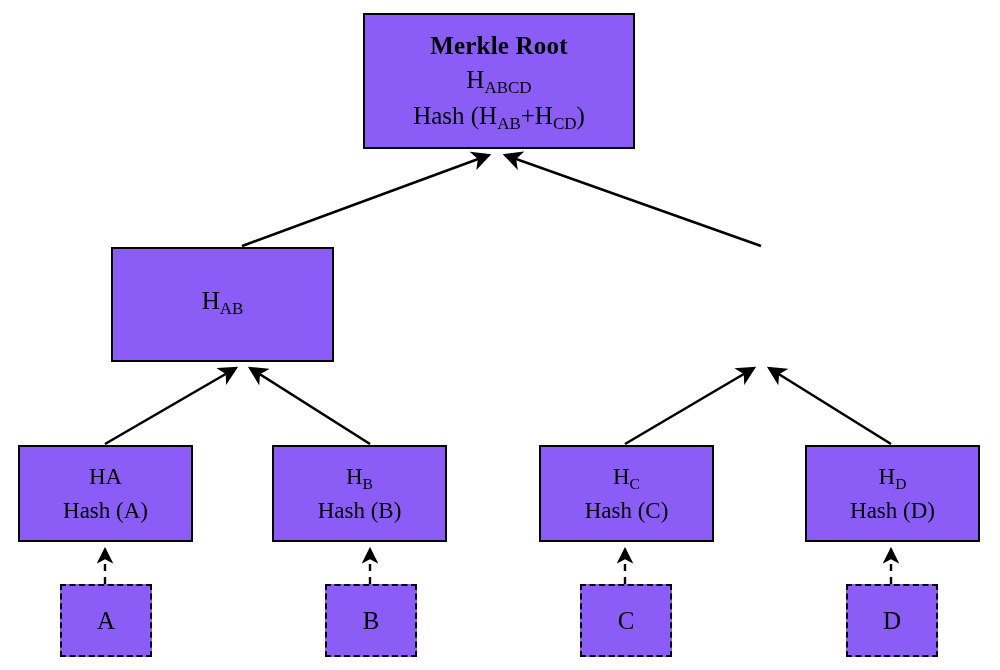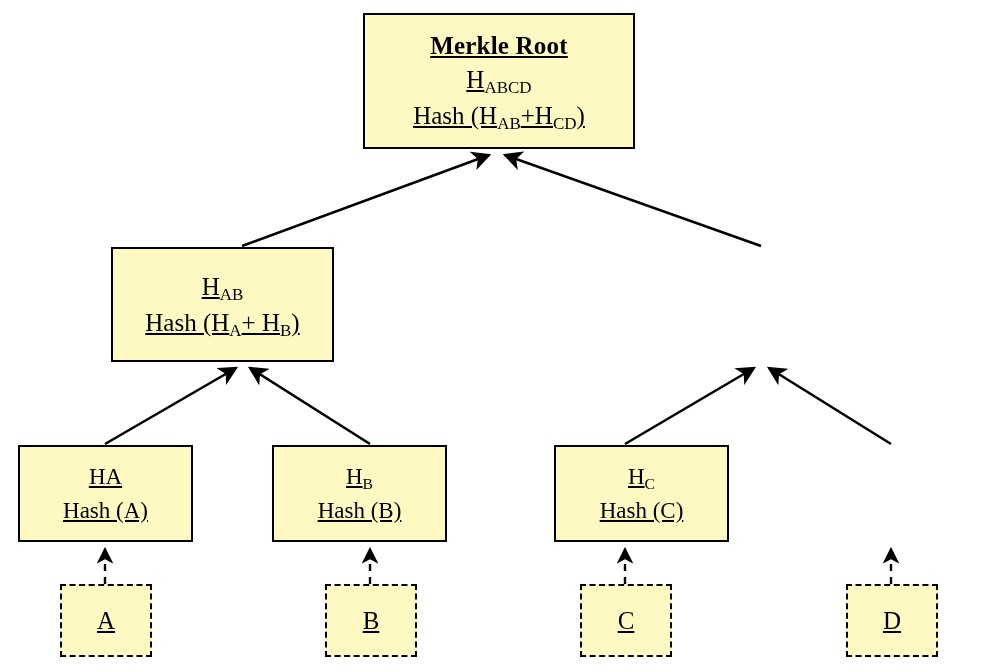--- a/index.html
+++ b/index.html
@@ -21,28 +21,27 @@
     left: 0;
     top: 0;
     width: 1000px;
     height: 670px;
     pointer-events: none;
   }
   .node {
     position: absolute;
     box-sizing: border-box;
     border: 2.5px solid #000000;
-    background: #fef9c3;
+    background: #8b5cf6;
     display: flex;
     flex-direction: column;
     align-items: center;
     justify-content: center;
     text-align: right;
     line-height: 1.18;
-    text-decoration: underline;
   }
   .node.dashed {
     border: 2.5px dashed #000000;
   }
   .node-line {
     display: block;
     white-space: nowrap;
   }
   .title-line {
     font-weight: bold;
@@ -126,42 +125,46 @@
     <span class="node-line title-line">Merkle Root</span>
     <div class="gap-xs"></div>
     <span class="node-line hash-line"><span>H</span><sub>ABCD</sub></span>
     <div class="gap-sm"></div>
     <span class="node-line formula-line"><span>Hash (H</span><sub>AB</sub><span>+H</span><sub>CD</sub><span>)</span></span>
   </div>
 
   <div class="node" style="left:111px; top:247px; width:223px; height:115px;">
     <span class="node-line hash-line"><span>H</span><sub>AB</sub></span>
     <div class="gap-sm"></div>
-    <span class="node-line formula-line"><span>Hash (H</span><sub>A</sub><span>+ H</span><sub>B</sub><span>)</span></span>
   </div>
 
 
   <div class="node" style="left:18px; top:445px; width:175px; height:97px;">
     <span class="node-line leaf-line"><span>HA</span><sub></sub></span>
     <div class="gap-sm"></div>
     <span class="node-line leaf-formula">Hash (A)</span>
   </div>
 
   <div class="node" style="left:272px; top:445px; width:175px; height:97px;">
     <span class="node-line leaf-line"><span>H</span><sub>B</sub></span>
     <div class="gap-sm"></div>
     <span class="node-line leaf-formula">Hash (B)</span>
   </div>
 
-  <div class="node" style="left:539px; top:445px; width:175px; height:97px;margin-left:15px;">
+  <div class="node" style="left:539px; top:445px; width:175px; height:97px;">
     <span class="node-line leaf-line"><span>H</span><sub>C</sub></span>
     <div class="gap-sm"></div>
     <span class="node-line leaf-formula">Hash (C)</span>
   </div>
 
+  <div class="node" style="left:805px; top:445px; width:175px; height:97px;">
+    <span class="node-line leaf-line"><span>H</span><sub>D</sub></span>
+    <div class="gap-sm"></div>
+    <span class="node-line leaf-formula">Hash (D)</span>
+  </div>
 
   <div class="node dashed" style="left:60px; top:584px; width:92px; height:73px;">
     <span class="node-line block-letter">A</span>
   </div>
 
   <div class="node dashed" style="left:325px; top:584px; width:92px; height:73px;">
     <span class="node-line block-letter">B</span>
   </div>
 
   <div class="node dashed" style="left:580px; top:584px; width:92px; height:73px;">

